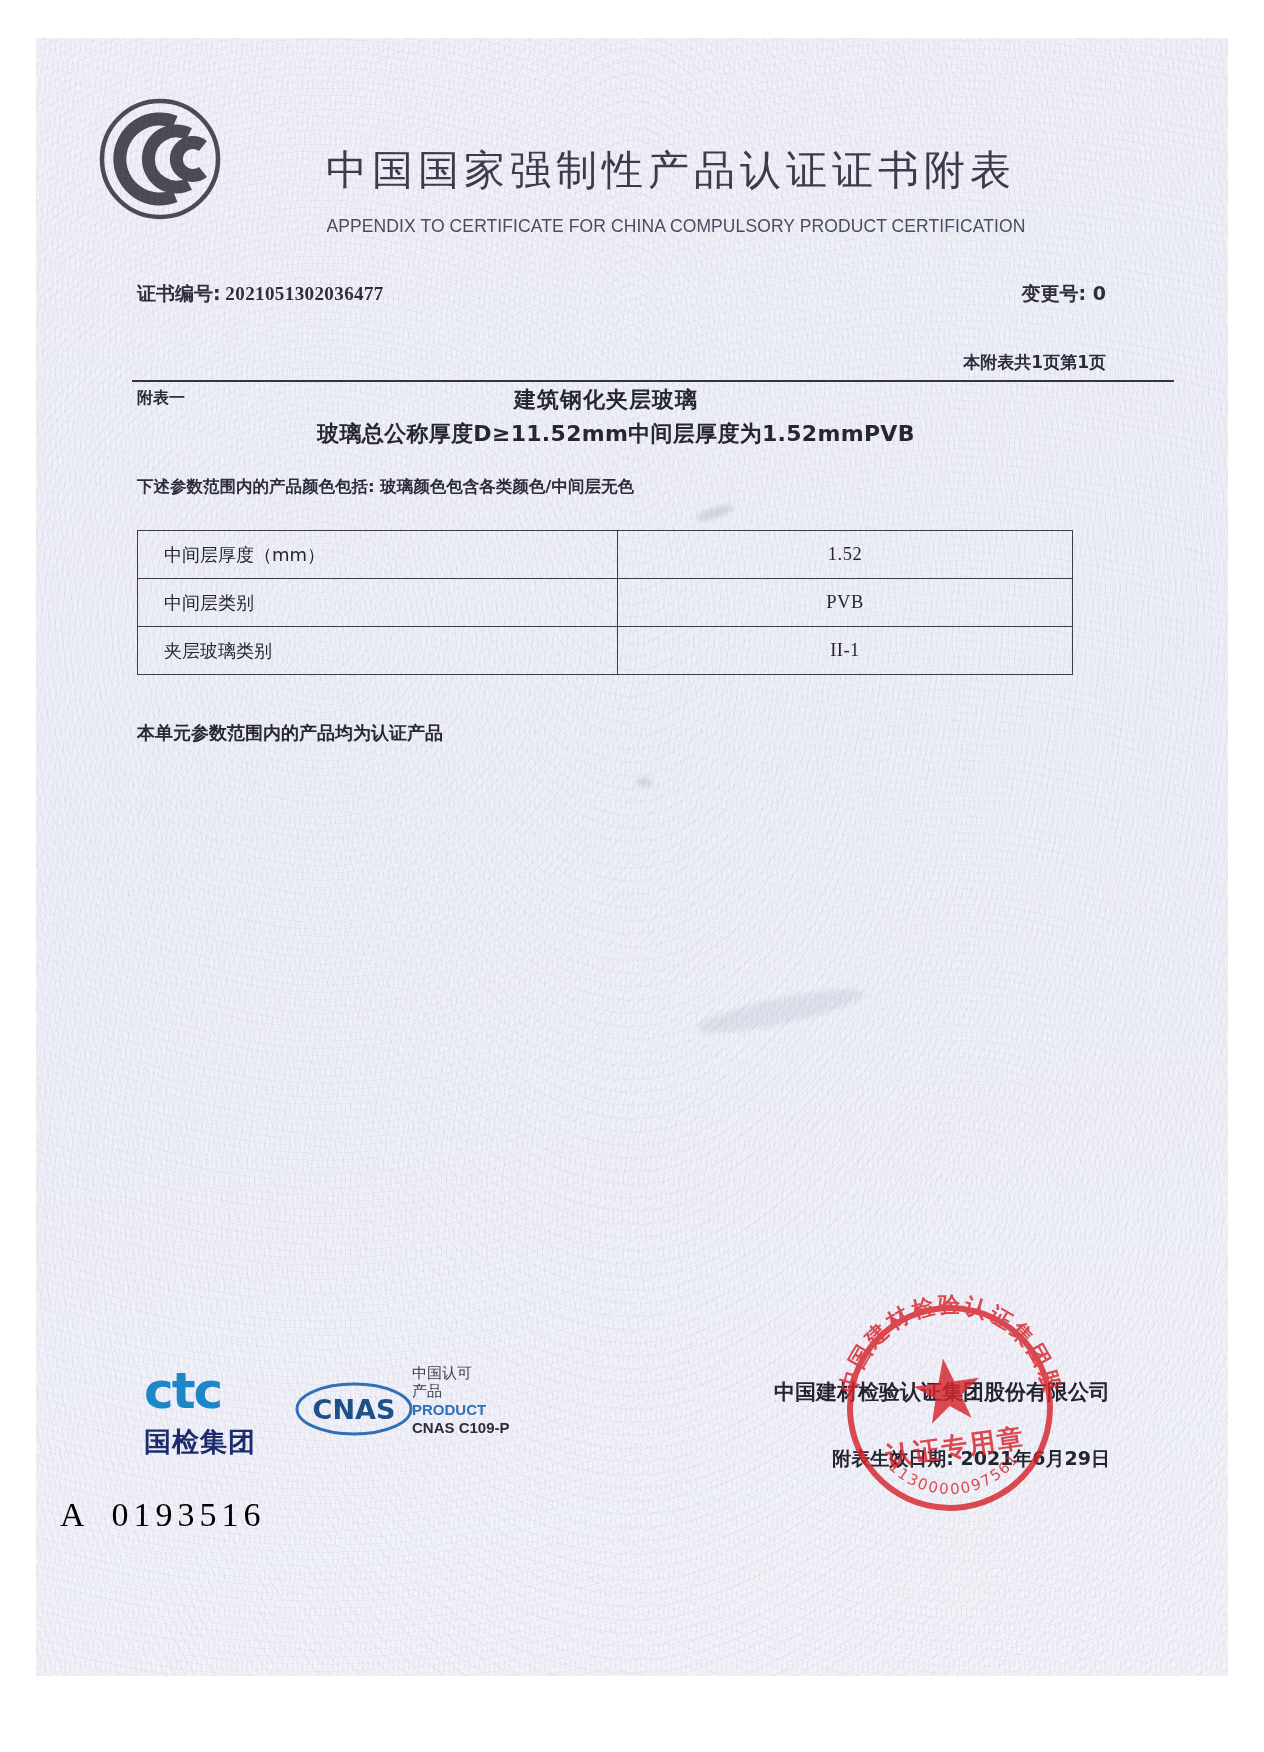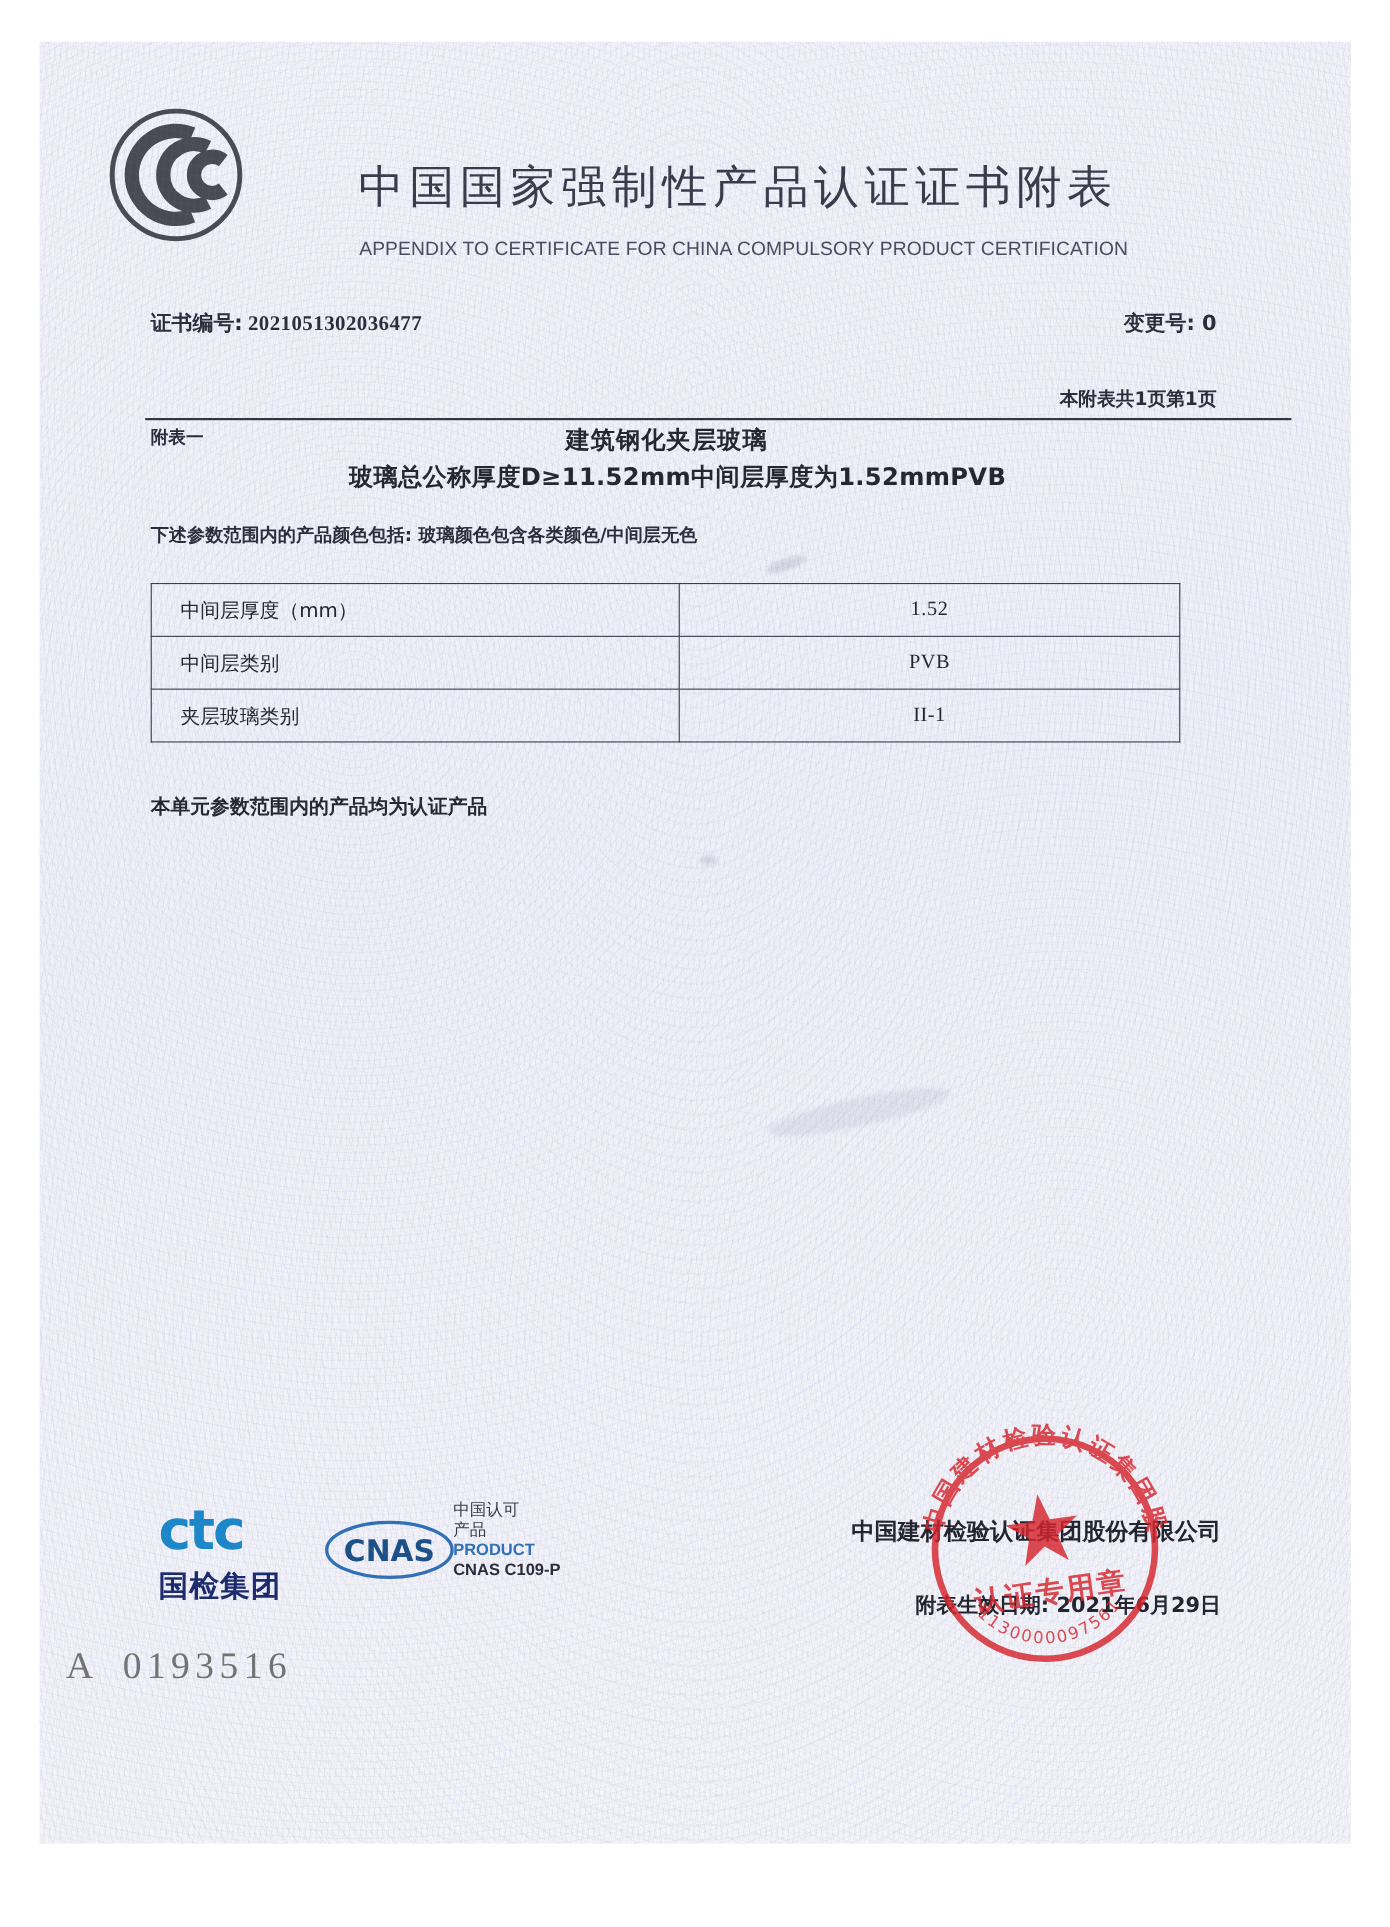--- a/index.html
+++ b/index.html
@@ -107,21 +107,21 @@
   
   .issuer{position:absolute;right:118px;top:1340px;font-size:21px;font-weight:bold;color:#23232e;
     font-family:"DejaVu Sans","Liberation Sans",sans-serif;}
   .issue-date{position:absolute;right:118px;top:1408px;font-size:19px;font-weight:bold;color:#23232e;
     font-family:"DejaVu Sans","Liberation Sans",sans-serif;}
 
   
   .seal{position:absolute;left:790px;top:1246px;width:248px;height:248px;
     transform:rotate(-8deg);opacity:.82;pointer-events:none;}
   
-  .serial{position:absolute;left:60px;top:1496px;font-size:34px;color:#737373;letter-spacing:5px;
+  .serial{position:absolute;left:60px;top:1496px;font-size:34px;color:#000000;letter-spacing:5px;
     font-family:"Liberation Serif","DejaVu Serif",serif;}
   .serial .pfx{margin-right:22px;}
 
   
   .smudge{position:absolute;border-radius:50%;background:rgba(90,95,125,.18);filter:blur(2px);}
 </style>
 </head>
 <body>
 
 <div class="page">

